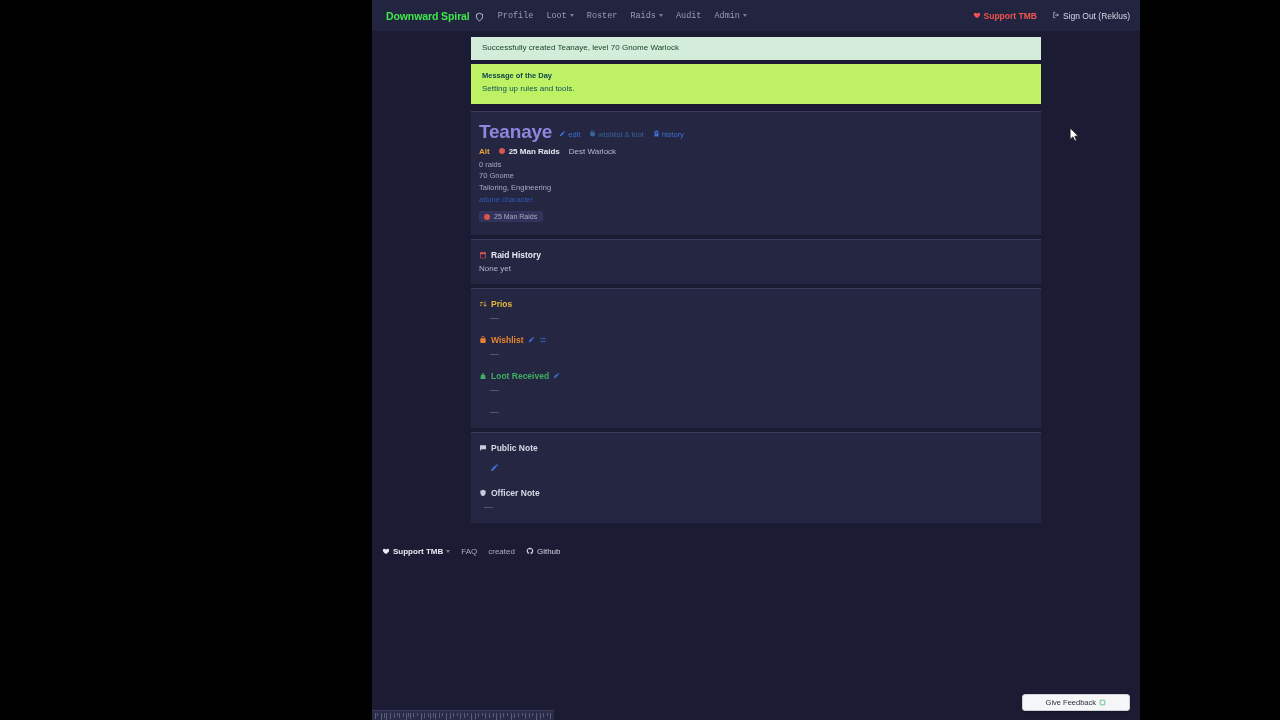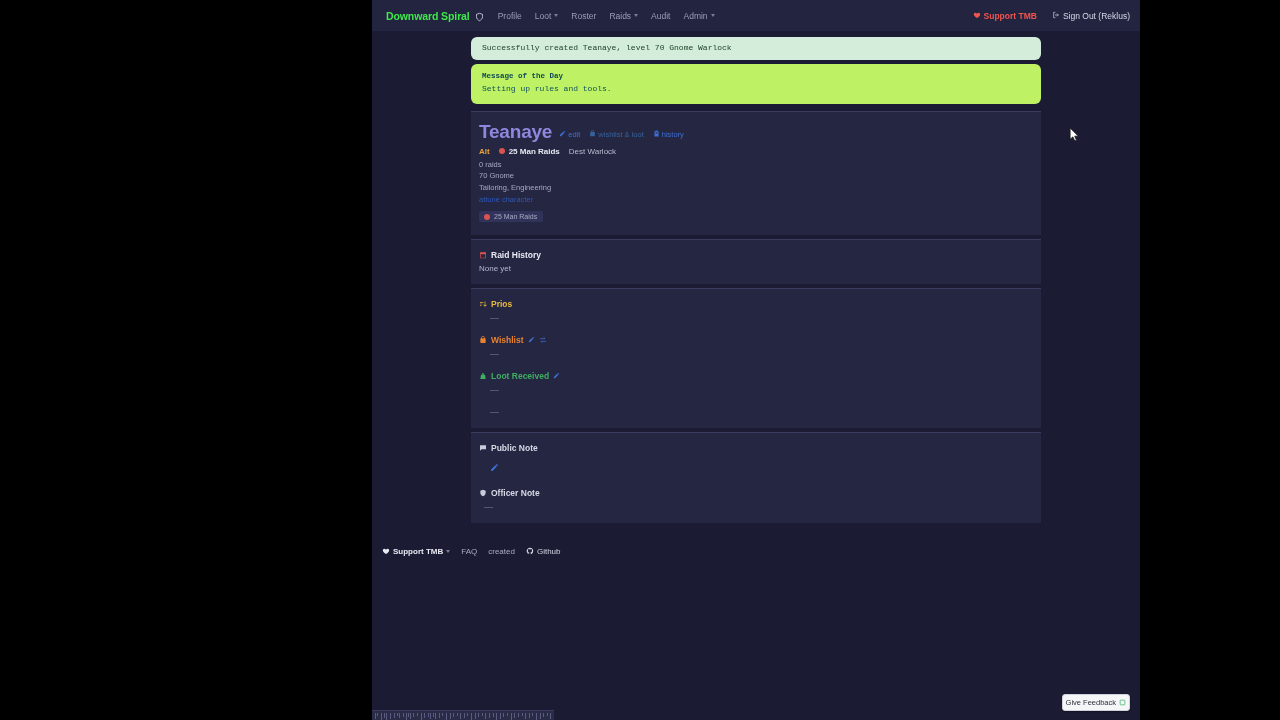--- a/index.html
+++ b/index.html
@@ -27,21 +27,21 @@
     position: relative;
   }
   .brand {
     color: #3ee84b;
     font-weight: bold;
     font-size: 10.5px;
     letter-spacing: -0.1px;
     white-space: nowrap;
   }
   .brand-shield { margin-left: 5px; display: inline-flex; vertical-align: -2px; }
-  .navlinks { display: flex; align-items: center; gap: 13px; margin-left: 14px; }
+  .navlinks { display: flex; align-items: center; gap: 13px; margin-left: 14px; font-family: Liberation Mono, monospace; }
   .navlink {
     color: #9a9cb8;
     font-size: 8.5px;
     white-space: nowrap;
     display: flex;
     align-items: center;
     gap: 3px;
   }
   .caret {
     width: 0; height: 0;
@@ -75,22 +75,21 @@
   }
 
   
   .alerts { padding: 6px 0 0 0; }
   .alert {
     width: 570px;
     margin: 0 auto 4px auto;
     padding: 6px 11px;
     font-size: 8px;
     line-height: 1.35;
-    border-radius: 6px;
-    font-family: Liberation Mono, monospace;
+    border-radius: 0;
   }
   .alert-success {
     background: #d4edda;
     color: #1b4427;
     min-height: 21px;
   }
   .alert-info {
     background: #bef264;
     color: #10515c;
     padding: 7px 11px 9px 11px;
@@ -214,21 +213,21 @@
   .footer .f-github { color: #d3d4e2; display: flex; align-items: center; gap: 3px; }
 
   
   .feedback-btn {
     position: absolute;
     right: 10px;
     bottom: 9px;
     background: #f5f6f8;
     color: #2c2f3a;
     font-size: 7.5px;
-    padding: 3px 3px;
+    padding: 3px 23px;
     border: 1px solid #cfd2da;
     border-radius: 3px;
     display: flex;
     align-items: center;
     gap: 3px;
     box-shadow: 0 1px 2px rgba(0,0,0,0.35);
     margin-top: 16px;
   }
   .feedback-icon { color: #3fae63; display: inline-flex; }
 

